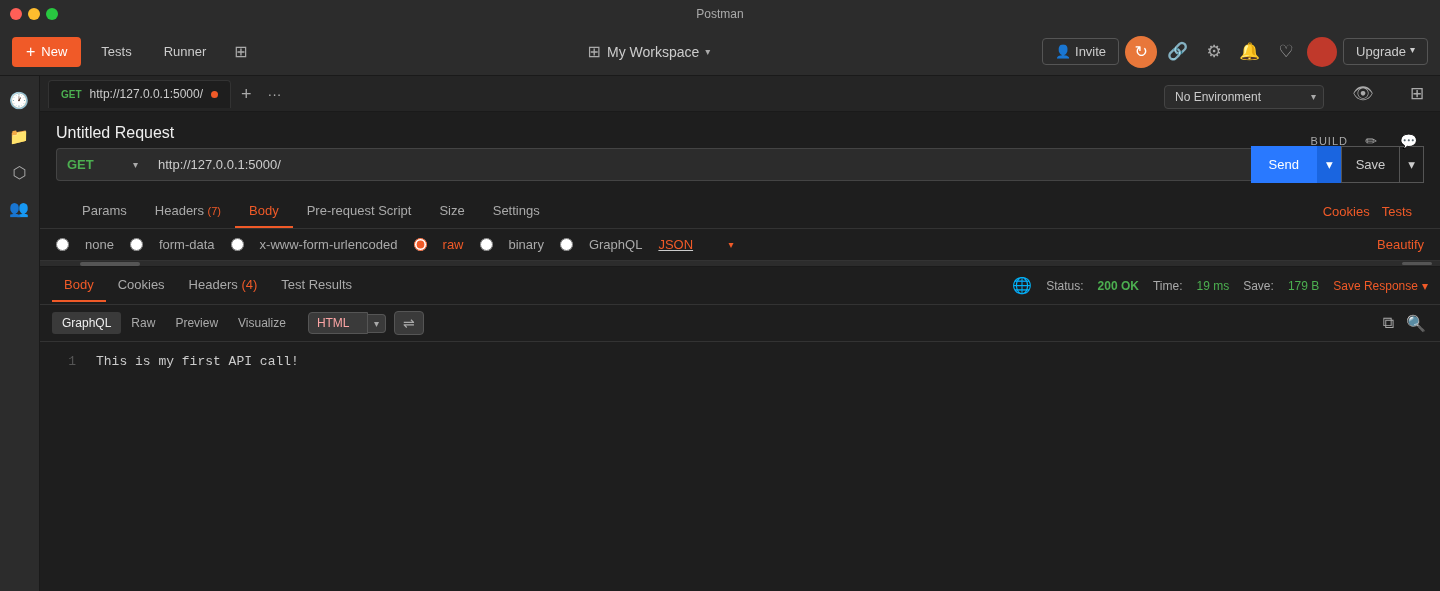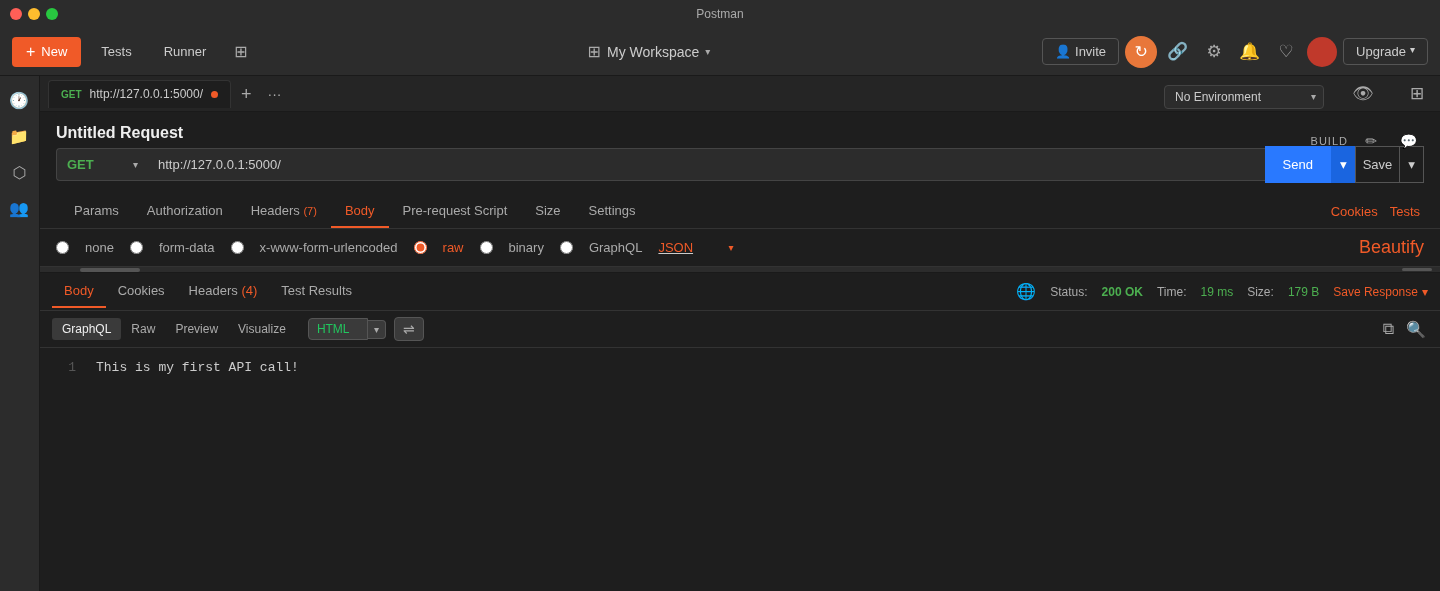--- a/index.html
+++ b/index.html
@@ -267,21 +267,21 @@
     }
 
     
     .request-area {
       padding: 12px 16px;
       position: relative;
     }
     .request-title {
       font-size: 16px;
       color: #eee;
-      font-weight: 700;
+      font-weight: 400;
     }
     .build-bar {
       position: absolute;
       right: 16px;
       top: 14px;
       display: flex;
       align-items: center;
       gap: 8px;
       color: #aaa;
       font-size: 12px;
@@ -346,40 +346,40 @@
       color: white;
       padding: 8px 8px;
       cursor: pointer;
       height: 37px;
       border-left: 1px solid #1a65e0;
     }
     .btn-save {
       background: transparent;
       color: #ccc;
       border: 1px solid #555;
-      padding: 8px 7px;
+      padding: 8px 14px;
       font-size: 13px;
       cursor: pointer;
       height: 37px;
     }
     .btn-save-arrow {
       background: transparent;
       border: 1px solid #555;
       border-left: none;
       color: #ccc;
       padding: 8px 8px;
       cursor: pointer;
       height: 37px;
     }
 
     
     .req-tabs {
       display: flex;
       align-items: center;
-      padding: 0 20px;
+      padding: 0 28px;
       border-bottom: 1px solid #333;
       gap: 0;
     }
     .req-tab {
       padding: 8px 14px;
       font-size: 13px;
       color: #aaa;
       cursor: pointer;
       border-bottom: 2px solid transparent;
       white-space: nowrap;
@@ -444,21 +444,21 @@
       right: 0;
       color: #f05a28;
       pointer-events: none;
       font-size: 10px;
     }
     .beautify-btn {
       margin-left: auto;
       background: transparent;
       border: none;
       color: #f05a28;
-      font-size: 18px;
+      font-size: 13px;
       cursor: pointer;
     }
 
     
     .scroll-indicator {
       height: 6px;
       background: #2c2c2c;
       border-bottom: 1px solid #1a1a1a;
       display: flex;
       align-items: center;
@@ -545,21 +545,21 @@
     .view-format {
       display: flex;
       align-items: center;
       margin-left: 12px;
       gap: 0;
     }
     .format-select {
       background: #3a3a3a;
       border: 1px solid #555;
       border-radius: 4px 0 0 4px;
-      color: #22c55e;
+      color: #fca5a5;
       font-size: 12px;
       padding: 3px 8px;
       cursor: pointer;
       appearance: none;
       min-width: 60px;
     }
     .format-chevron-btn {
       background: #3a3a3a;
       border: 1px solid #555;
       border-left: none;
@@ -713,23 +713,20 @@
         <button class="btn-send">Send</button>
         <button class="btn-send-arrow">▾</button>
         <button class="btn-save">Save</button>
         <button class="btn-save-arrow">▾</button>
       </div>
     </div>
 
     <div class="req-tabs">
       <div class="req-tab">
         <span>Params</span>
-      </div>
-      <div class="req-tab">
-        <span>Authorization</span>
       </div>
       <div class="req-tab">
         <span>Headers</span>
         <span class="req-tab-badge"> (7)</span>
       </div>
       <div class="req-tab active">
         <span>Body</span>
       </div>
       <div class="req-tab">
         <span>Pre-request Script</span>
@@ -806,21 +803,21 @@
         </div>
         <div class="resp-tab">
           <span>Test Results</span>
         </div>
         <div class="response-status">
           <span style="font-size:16px;">🌐</span>
           <span>Status:</span>
           <span class="status-ok">200 OK</span>
           <span>Time:</span>
           <span class="status-time">19 ms</span>
-          <span>Size:</span>
+          <span>Save:</span>
           <span class="status-size">179 B</span>
           <button class="save-response-btn">
             <span>Save Response</span>
             <span>▾</span>
           </button>
         </div>
       </div>
 
       <div class="response-view-tabs">
         <div class="view-tab active">

